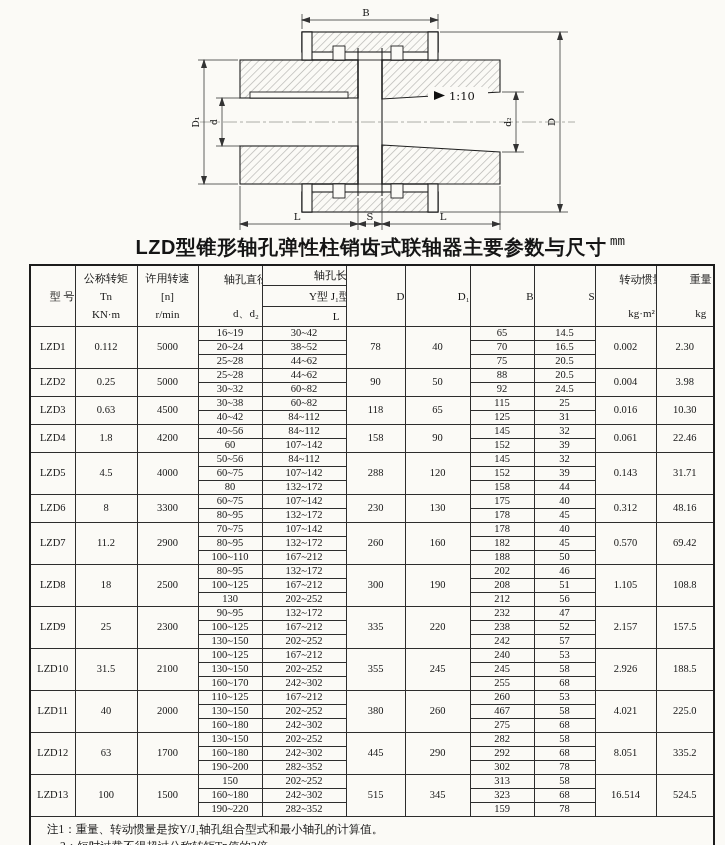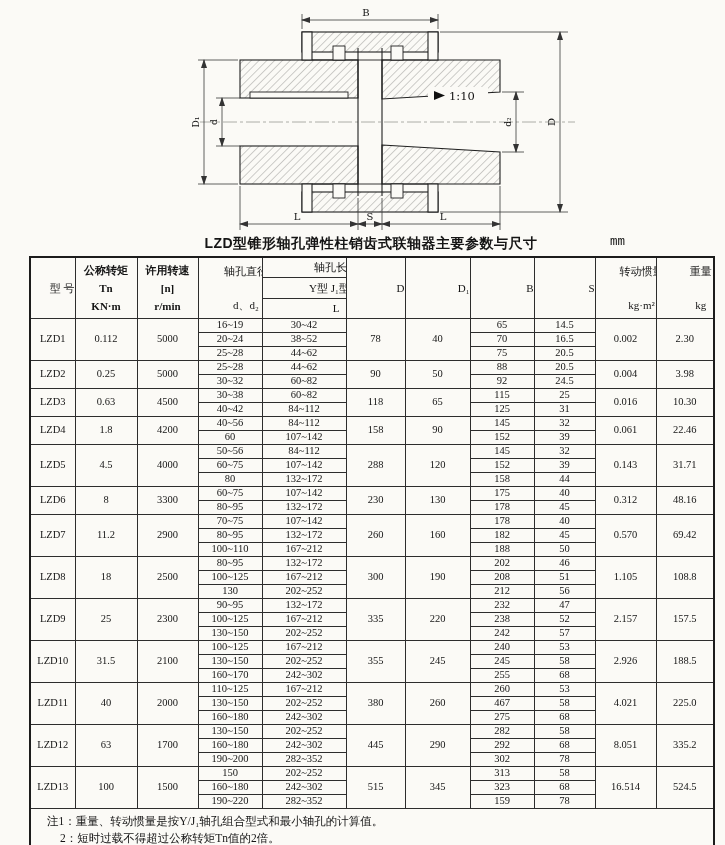--- a/index.html
+++ b/index.html
@@ -9,21 +9,21 @@
     font-family:"Liberation Serif","DejaVu Serif",serif;
   }
   .page{position:relative;width:725px;height:845px;}
   .drawing{display:block;margin:0;}
   .title-row{
     position:relative;width:684px;margin:2px 0 3px 29px;
     text-align:center;
   }
   .title{
     font-family:"Liberation Sans","DejaVu Sans",sans-serif;
-    font-weight:bold;font-size:14px;letter-spacing:.5px;
+    font-weight:bold;font-size:20px;letter-spacing:.5px;
   }
   .unit{
     position:absolute;right:88px;top:1px;
     font-family:Liberation Mono, monospace;
     font-size:12.5px;
   }
   table.spec{
     border-collapse:collapse;table-layout:fixed;
     width:684px;margin-left:29px;
     border:2px solid #1c1c1c;
@@ -31,21 +31,21 @@
   .spec th,.spec td{
     border:1px solid #2d2d2d;
     text-align:center;vertical-align:middle;
     padding:0;font-size:10.5px;line-height:12.5px;height:13px;
     white-space:nowrap;overflow:hidden;font-weight:normal;
   }
   .spec thead th{font-size:11px;}
   .hstack{
     height:54px;display:flex;flex-direction:column;
     justify-content:space-between;
-    padding:3px 0;box-sizing:border-box;font-weight:bold;
+    padding:3px 0;box-sizing:border-box;
   }
   .hstack2{
     height:54px;display:flex;flex-direction:column;
     justify-content:space-between;align-items:center;
     padding:4px 0;box-sizing:border-box;margin-left:32px;
   }
   .hsingle{
     height:54px;display:flex;align-items:center;justify-content:flex-end;
   }
   .hlen{height:60px;display:flex;flex-direction:column;}

